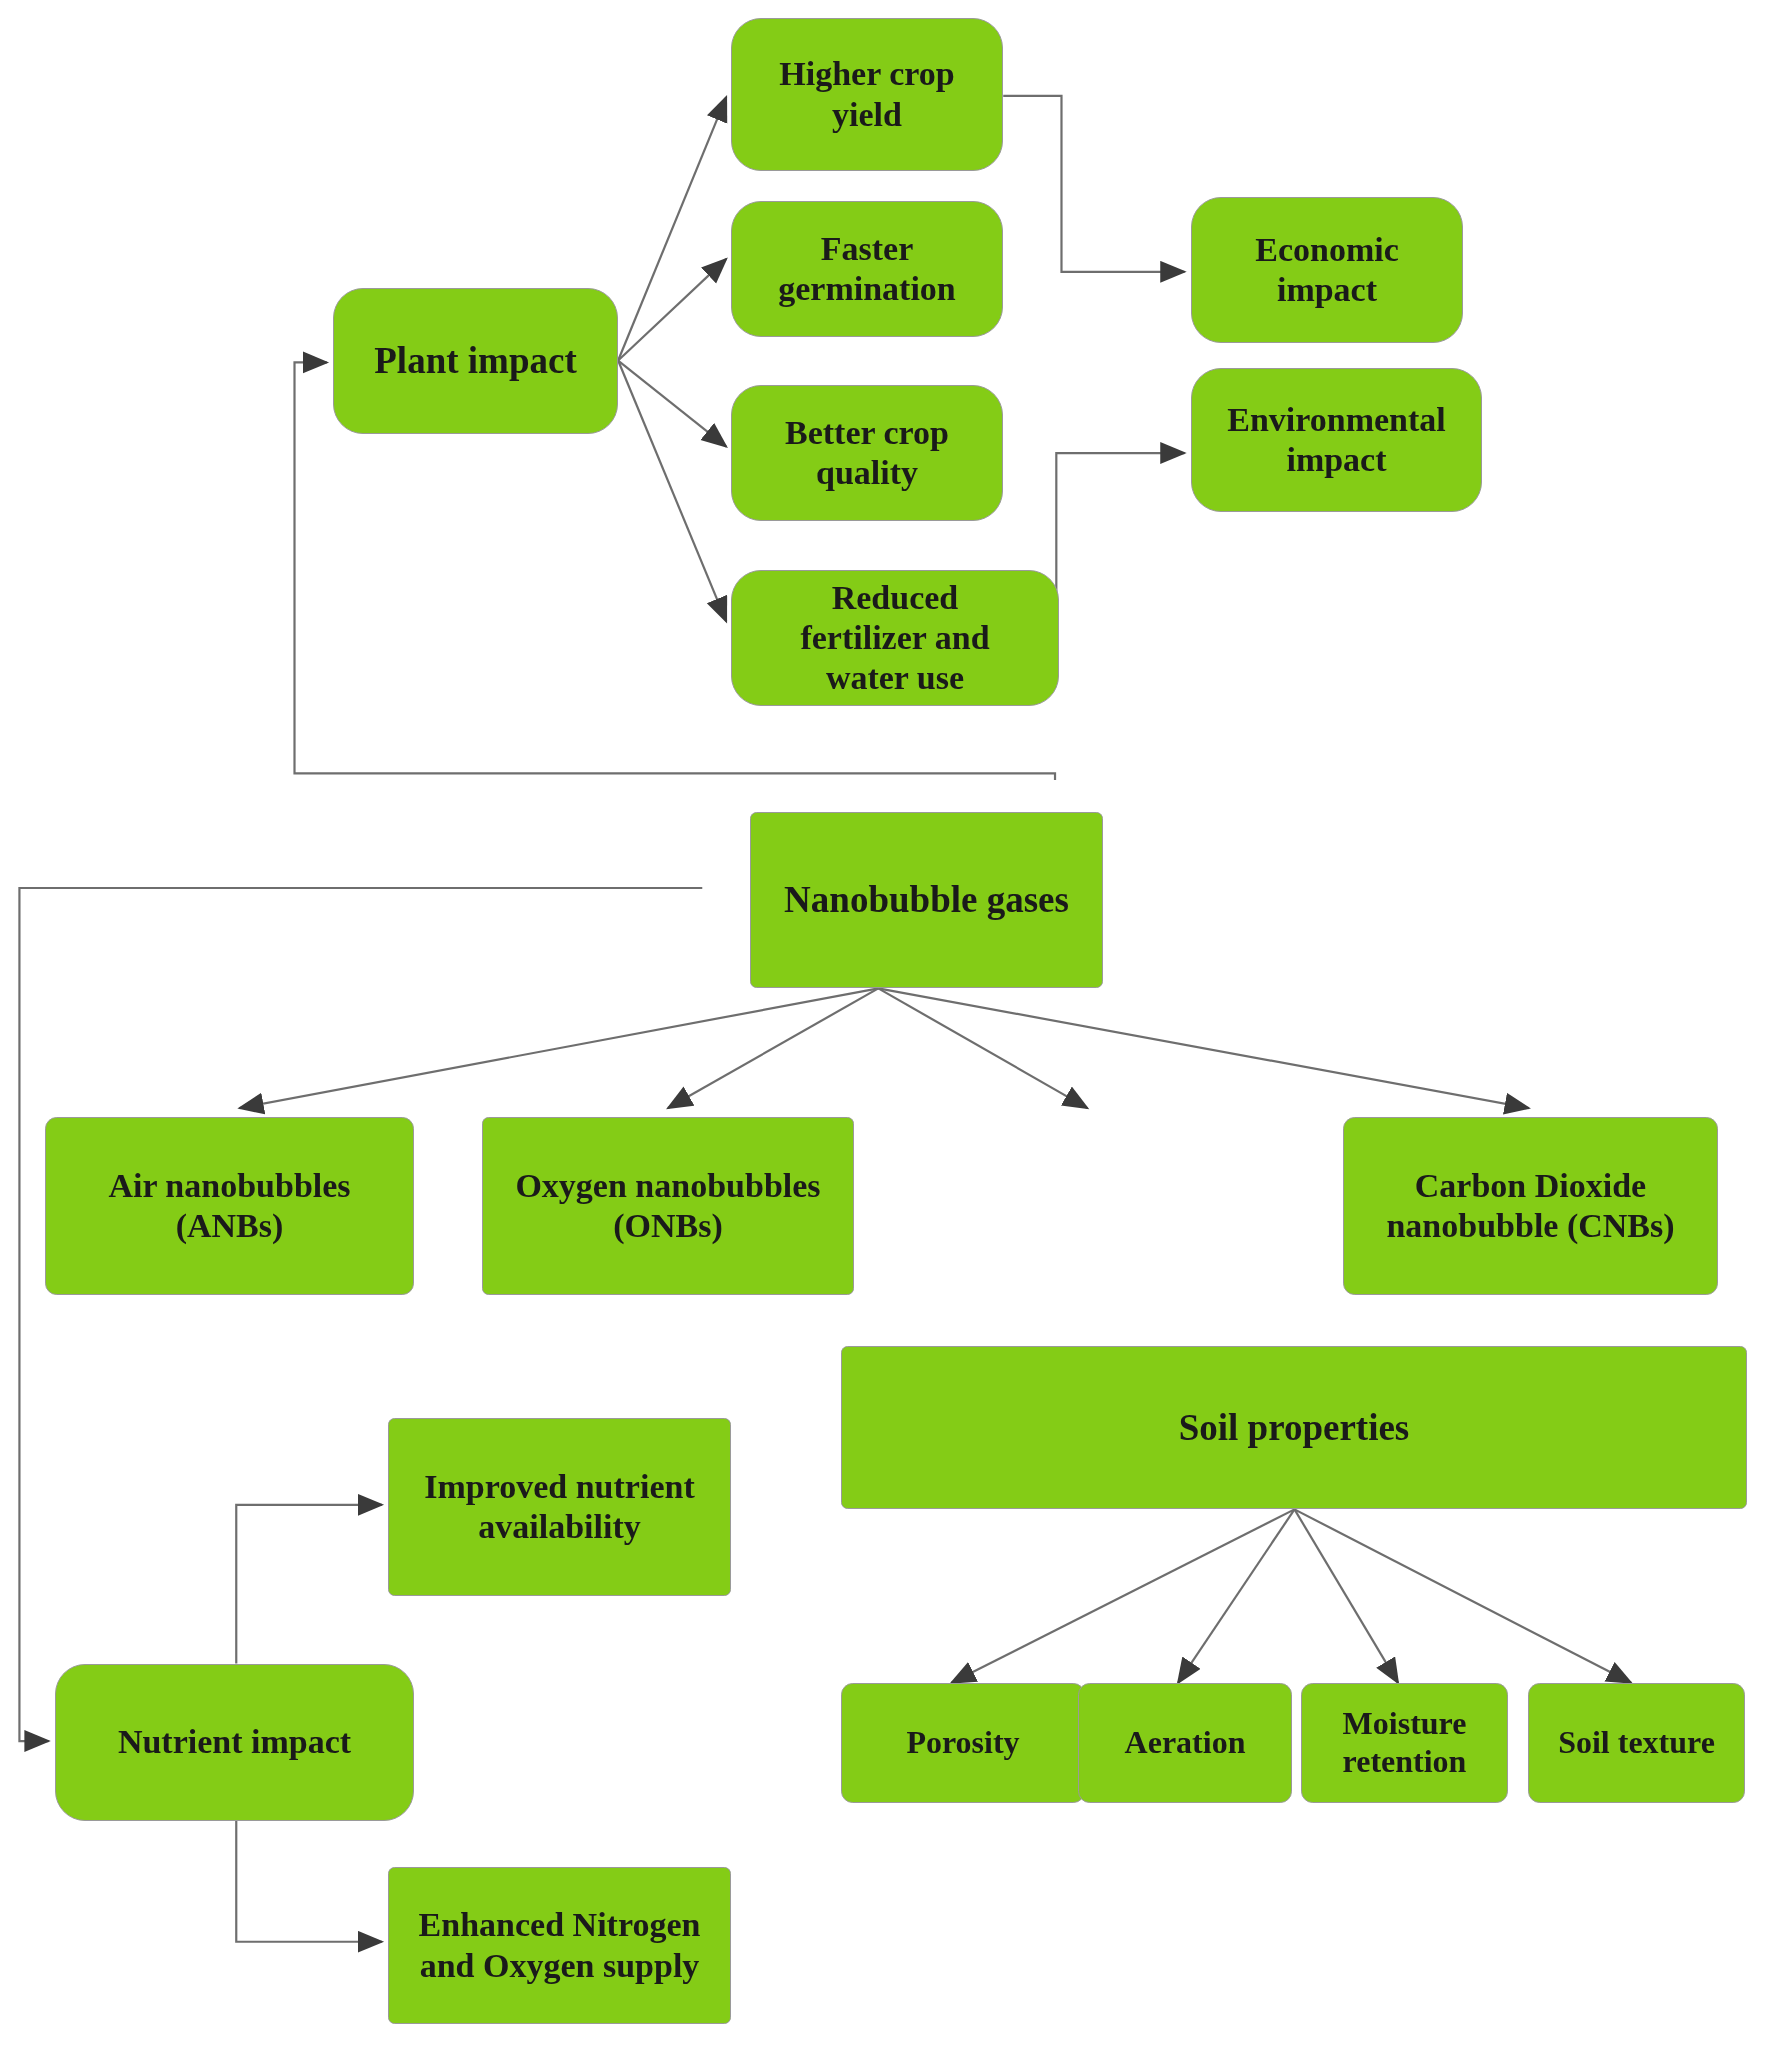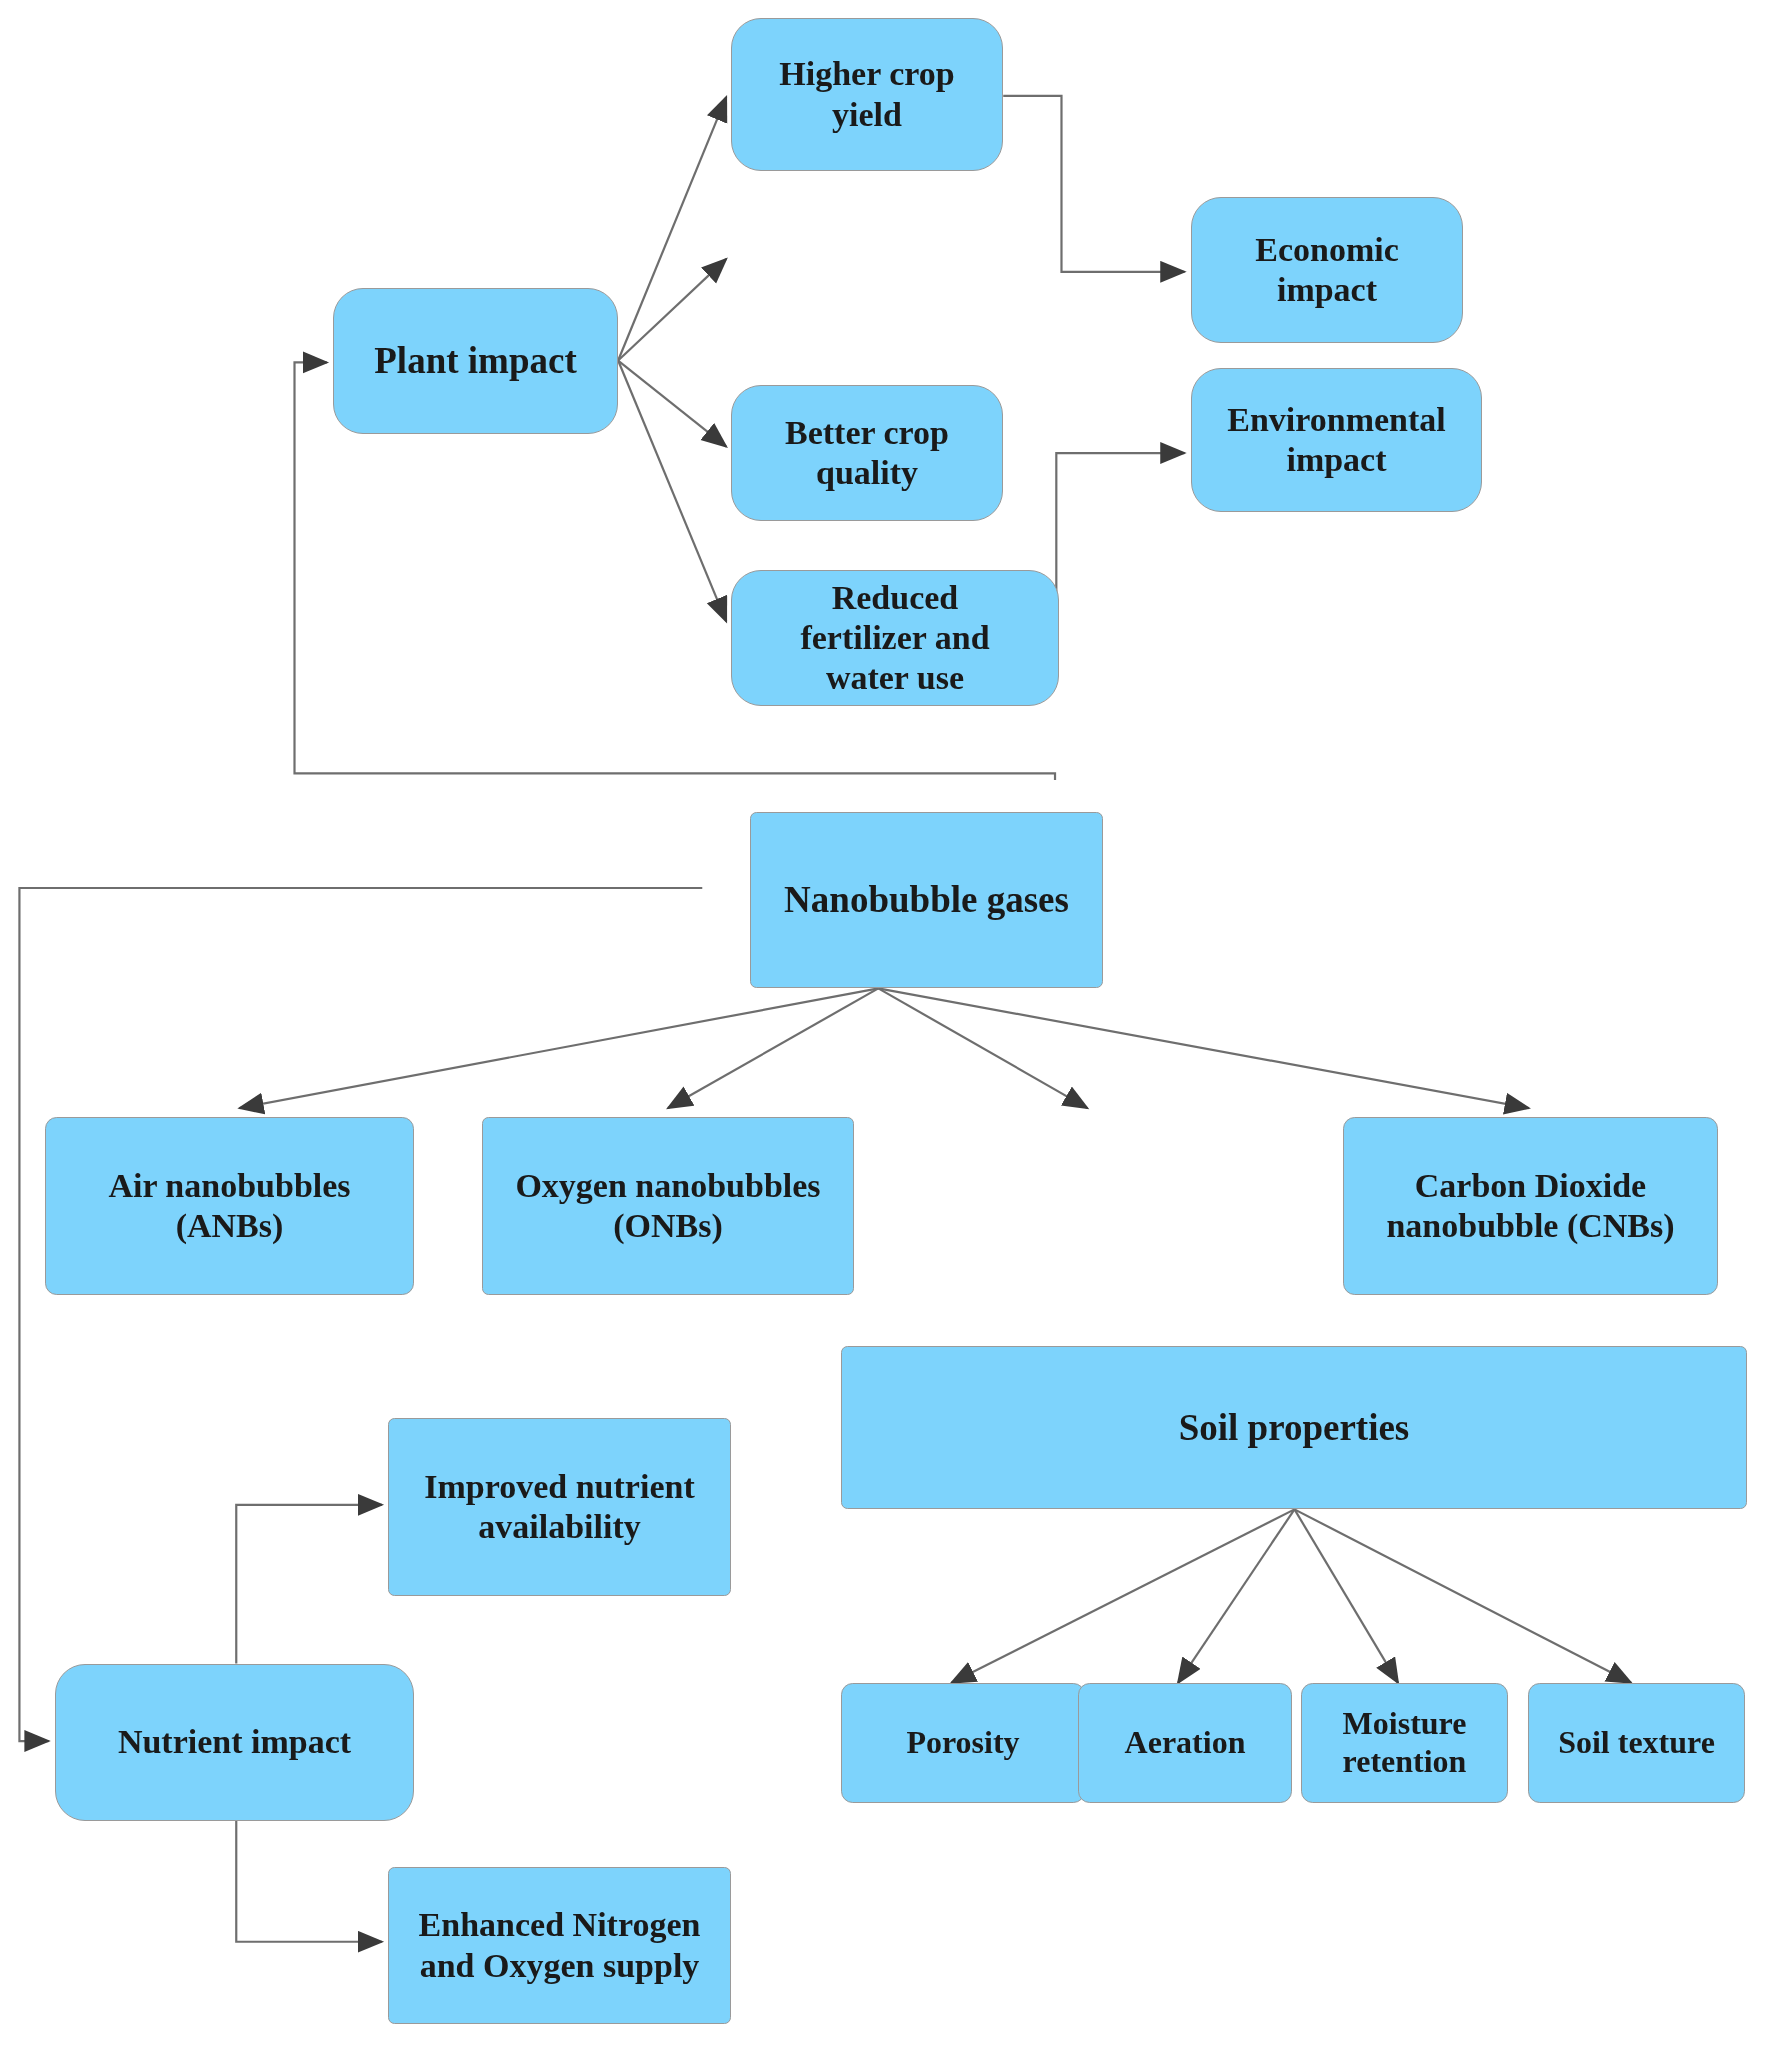--- a/index.html
+++ b/index.html
@@ -1,19 +1,19 @@
 <!DOCTYPE html>
 <html style="font-size:10.4px"><head>
 <meta charset="utf-8">
 <style>
   html,body{margin:0;padding:0;background:#ffffff;}
   #stage{position:relative;width:1767px;height:2066px;background:#ffffff;
          font-family:"Liberation Serif","DejaVu Serif",serif;overflow:hidden;}
   #edges{position:absolute;left:0;top:0;width:1767px;height:2066px;}
-  .node{position:absolute;box-sizing:border-box;background:#7dd3fc;
+  .node{position:absolute;box-sizing:border-box;background:#84cc16;
         border:1.9px solid #9a9a9a;display:flex;align-items:center;
         justify-content:center;text-align:center;font-weight:bold;
         color:#1a1a1a;line-height:1.18;padding:3.9px 6.5px;}
   .r-lg{border-radius:30px;}
   .r-sm{border-radius:11.7px;}
   .r-xs{border-radius:6.5px;}
   .t50{font-size:32px;}
   .t52{font-size:34px;}
   .t54{font-size:37px;}
 </style>
@@ -57,20 +57,22 @@
       <path d="M2000,2332 L2160,2600"></path>
       <path d="M2000,2332 L2520,2600"></path>
     </g>
   </svg>
 
   <div class="node r-lg t54" style="left:333px;top:288px;width:285px;height:146px;">Plant impact</div>
 
   <div class="node r-lg t52" style="left:731px;top:18px;width:272px;height:153px;white-space:pre-line;">Higher crop
 yield</div>
 
+  <div class="node r-lg t52" style="left:731px;top:201px;width:272px;height:136px;white-space:pre-line;">Faster
+germination</div>
 
   <div class="node r-lg t52" style="left:731px;top:385px;width:272px;height:136px;white-space:pre-line;">Better crop
 quality</div>
 
   <div class="node r-lg t52" style="left:731px;top:570px;width:328px;height:136px;white-space:pre-line;">Reduced
 fertilizer and
 water use</div>
 
   <div class="node r-lg t52" style="left:1191px;top:197px;width:272px;height:146px;white-space:pre-line;">Economic
 impact</div>

